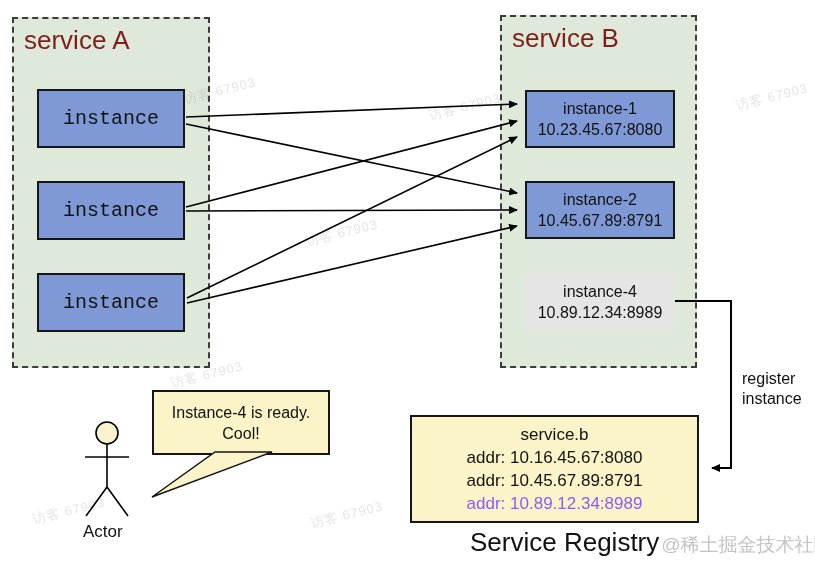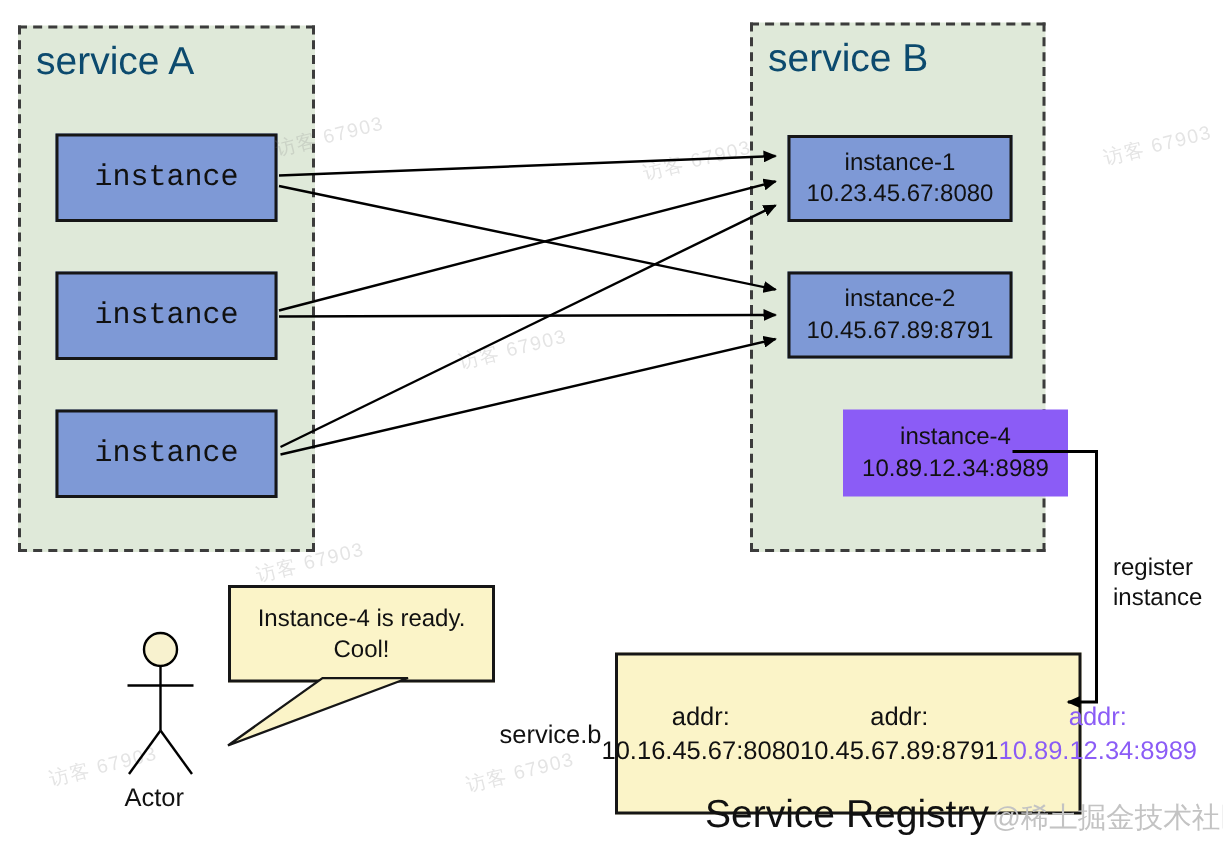--- a/index.html
+++ b/index.html
@@ -6,38 +6,38 @@
   #canvas{
     position:relative;width:815px;height:565px;background:#ffffff;
     font-family:"Liberation Sans","DejaVu Sans",sans-serif;color:#111;
     overflow:hidden;
   }
   .container-box{
     position:absolute;background:#dfe9d9;border:2px dashed #3c3c3c;
     box-sizing:border-box;
   }
   .container-title{
-    position:absolute;left:10px;top:6px;font-size:26px;color:#0c4a6e;white-space:nowrap;
+    position:absolute;left:10px;top:6px;font-size:26px;color:#7f1d1d;white-space:nowrap;
   }
   .inst-a{
     position:absolute;width:148px;height:59px;background:#7e99d6;border:2px solid #161616;
     box-sizing:border-box;display:flex;align-items:center;justify-content:center;
     font-size:20px;z-index:3;font-family:Liberation Mono, monospace;
   }
   .inst-b{
     position:absolute;left:525px;width:150px;height:58px;background:#7e99d6;border:2px solid #161616;
     box-sizing:border-box;display:flex;flex-direction:column;align-items:center;justify-content:center;
     font-size:16px;line-height:21px;z-index:3;text-align:center;
   }
-  .inst-b.green{background:#8b5cf6;border:none;margin-left:37px;}
+  .inst-b.green{background:#e5e5e5;border:none;}
   #registry-box{
-    position:absolute;left:410px;top:415px;width:311px;height:108px;
+    position:absolute;left:410px;top:415px;width:289px;height:108px;
     background:#fbf4c8;border:2px solid #161616;box-sizing:border-box;
-    display:flex;flex-direction:row;align-items:center;justify-content:center;
-    font-size:17px;line-height:23px;text-align:center;z-index:3;margin-top:20px;
+    display:flex;flex-direction:column;align-items:center;justify-content:center;
+    font-size:17px;line-height:23px;text-align:center;z-index:3;
   }
   .addr-highlight{color:#8b5cf6;}
   #registry-caption{
     position:absolute;left:470px;top:527px;font-size:26px;font-weight:500;z-index:3;white-space:nowrap;
   }
   #credit{
     font-size:19px;font-weight:400;color:#c3c3c3;margin-left:2px;
   }
   #register-label{
     position:absolute;left:742px;top:369px;font-size:16px;line-height:20px;z-index:3;

